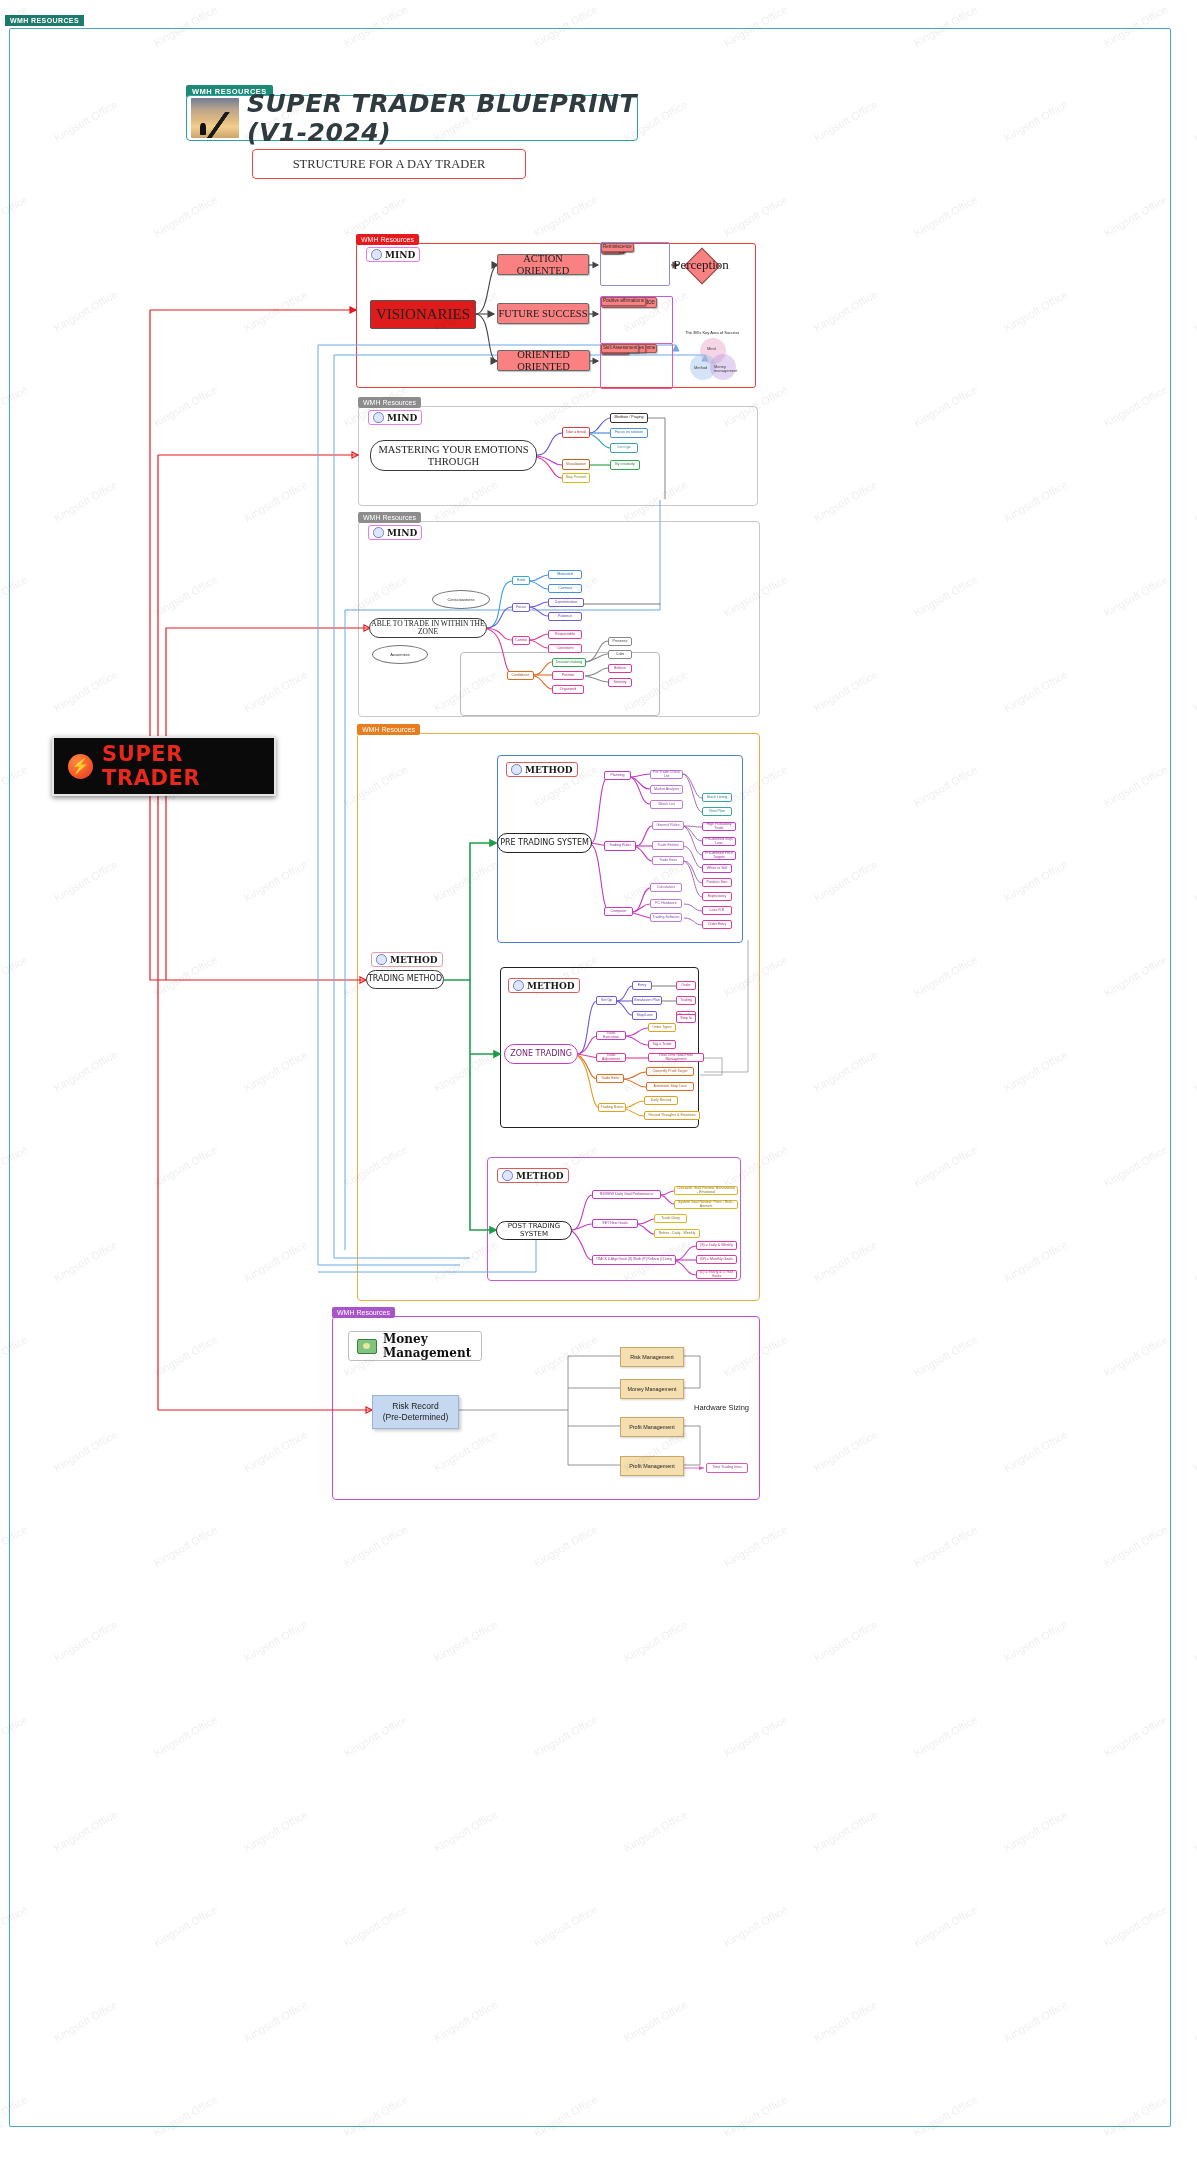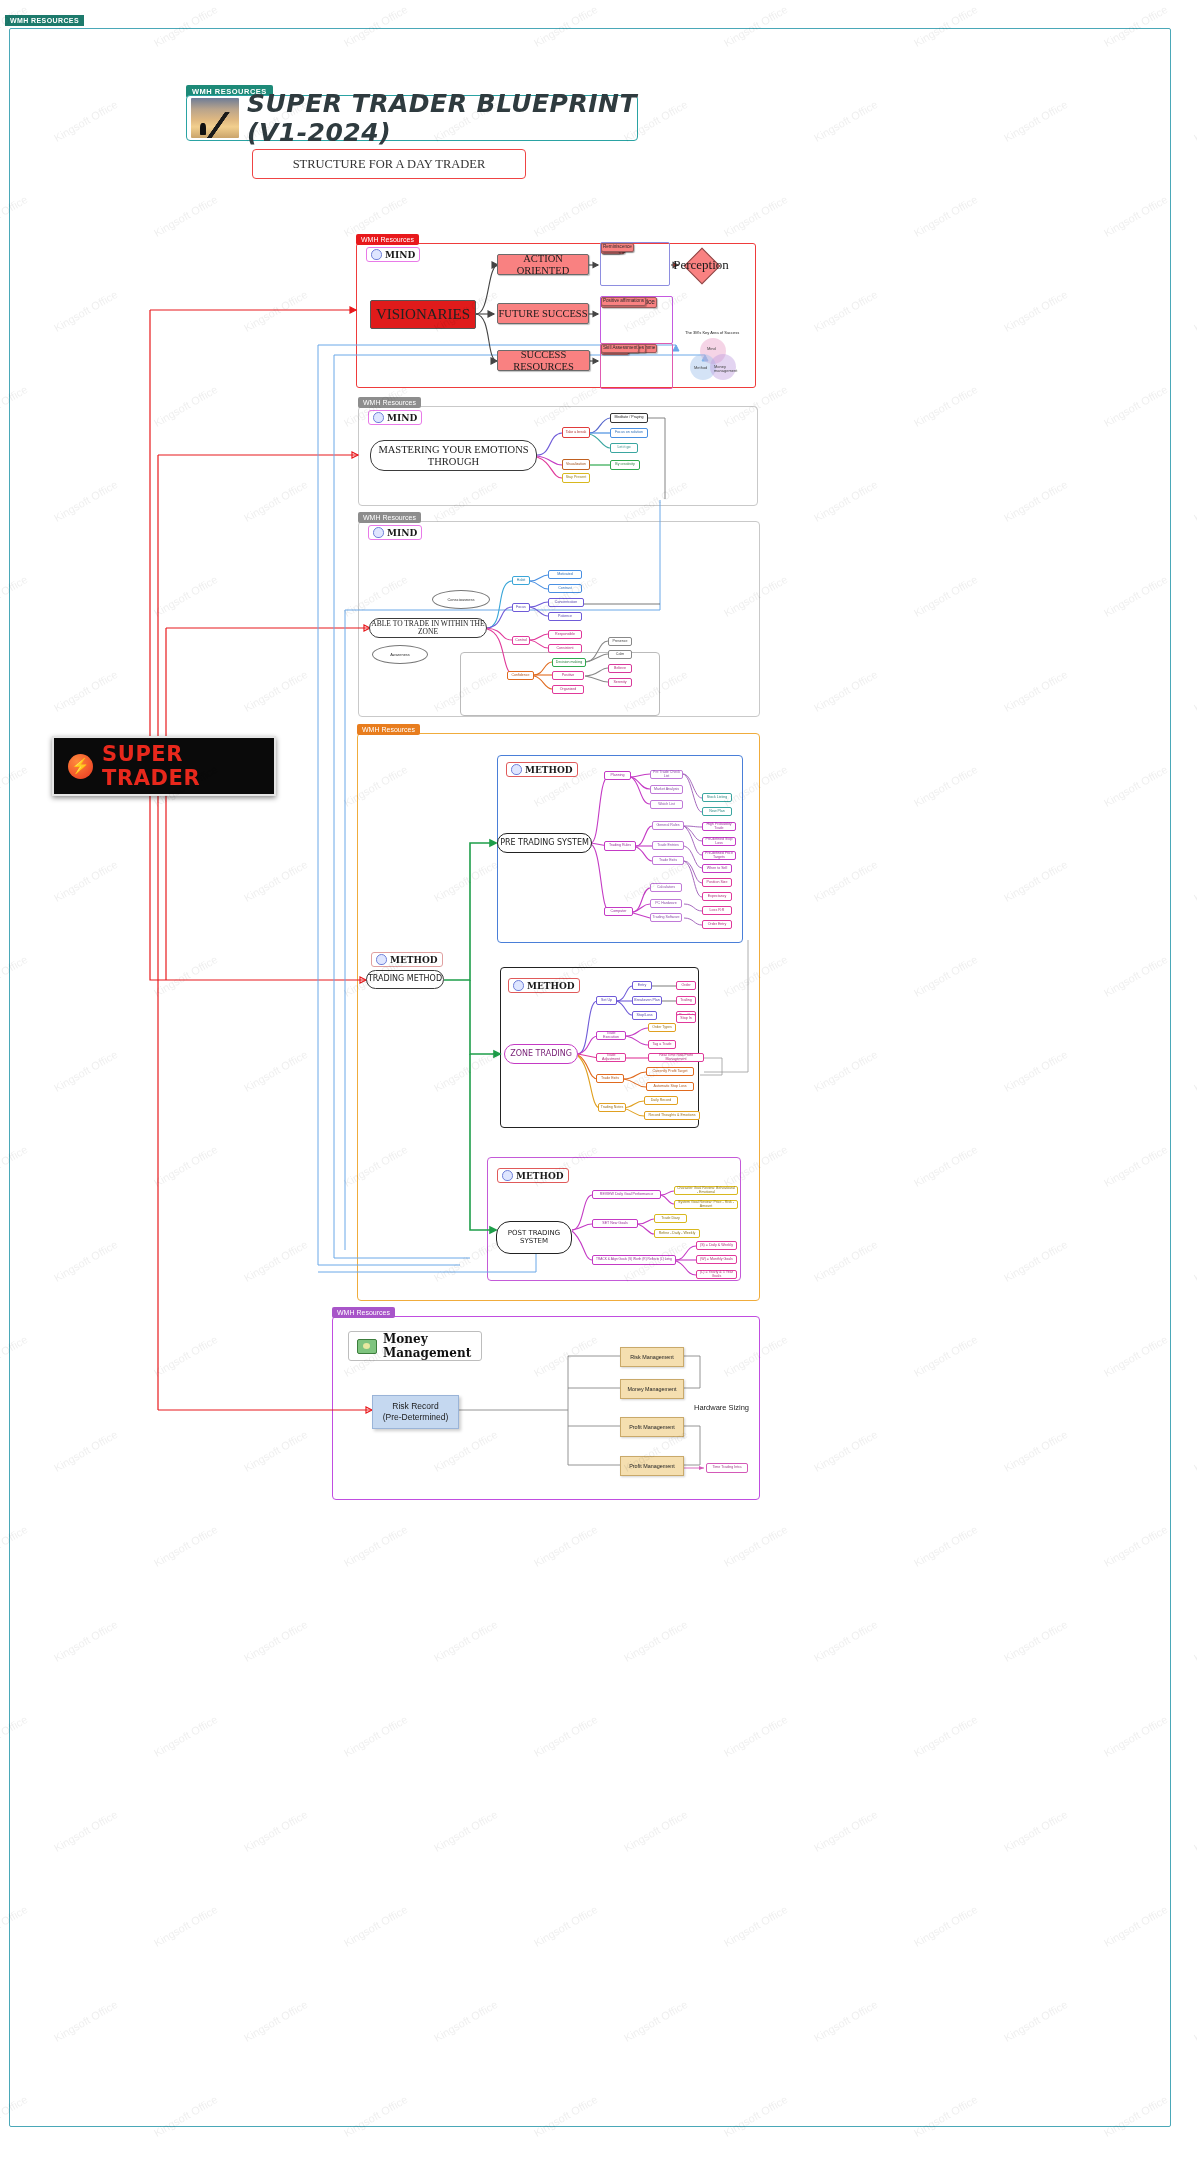--- a/index.html
+++ b/index.html
@@ -319,21 +319,21 @@
   <span>VISIONARIES</span>
 </div>
 
 <div class="nd sal z10" style="left:497px;top:254px;width:92px;height:21px;">
   <span>ACTION ORIENTED</span>
   </div>
 <div class="nd sal z10" style="left:497px;top:303px;width:92px;height:21px;">
   <span>FUTURE SUCCESS</span>
   </div>
 <div class="nd sal z10" style="left:497px;top:350px;width:93px;height:21px;">
-  <span>SUCCESS RESOURCES</span>
+  <span>ORIENTED ORIENTED</span>
   </div>
 
 <div class="grid-wrap z10" style="left:600px;top:242px;width:70px;height:44px;border:1.3px solid #8e8ee0;
      grid-template-columns:repeat(3,1fr);grid-template-rows:repeat(2,1fr);">
   <div class="nd cell lg">Morals</div>
   <div class="nd cell">Principles</div>
   <div class="nd cell lg">Ethics</div>
   <div class="nd cell lg">Faith</div>
   <div class="nd cell">Temperament</div>
   <div class="nd cell">Reminiscence</div>
@@ -492,21 +492,21 @@
 <div class="mini z10" style="left:646px;top:1082px;width:48px;height:9px;border:1px solid #e06a1e;color:#b05418;">Automatic Stop Loss</div>
 <div class="mini z10" style="left:644px;top:1096px;width:34px;height:9px;border:1px solid #e0a020;color:#9a7018;">Daily Record</div>
 <div class="mini z10" style="left:644px;top:1111px;width:56px;height:9px;border:1px solid #e0a020;color:#9a7018;">Record Thoughts &amp; Emotions</div>
 <div class="mini z10" style="left:676px;top:1014px;width:20px;height:9px;border:1px solid #e0399a;color:#b02a78;">Stop In</div>
 
 <div class="card-sub" style="left:487px;top:1157px;width:254px;height:124px;border:1.2px solid #c45ad8;"></div>
 <div class="badge" style="left:497px;top:1168px;border-color:#e05a5a;">
   <span class="bi"></span>
   <span>METHOD</span>
 </div>
-<div class="nd white-node z10" style="left:496px;top:1221px;width:76px;height:33px;font-size:7px;
+<div class="nd white-node z10" style="left:496px;top:1221px;width:76px;height:19px;font-size:7px;
      font-family:'DejaVu Sans',sans-serif;border-color:#222;">
   <span>POST TRADING SYSTEM</span>
 </div>
 <div class="mini z10" style="left:592px;top:1190px;width:69px;height:9px;border:1px solid #c43ac4;color:#9a2e9a;">REVIEW Daily Goal Performance</div>
 <div class="mini z10" style="left:592px;top:1219px;width:46px;height:9px;border:1px solid #c43ac4;color:#9a2e9a;">SET New Goals</div>
 <div class="mini z10" style="left:592px;top:1255px;width:84px;height:10px;border:1px solid #c43ac4;color:#9a2e9a;font-size:3.2px;">TRACK &amp; Align Goals (S) Worth (R) Reflects (L) Long</div>
 <div class="mini z10" style="left:674px;top:1186px;width:64px;height:9px;border:1px solid #d8b81e;color:#8a7418;">Character Goal Review: Behavioural - Emotional</div>
 <div class="mini z10" style="left:674px;top:1200px;width:64px;height:9px;border:1px solid #d8b81e;color:#8a7418;">System Goal Review: Price - Risk - Amount</div>
 <div class="mini z10" style="left:654px;top:1214px;width:33px;height:9px;border:1px solid #d8b81e;color:#8a7418;">Trade Diary</div>
 <div class="mini z10" style="left:654px;top:1229px;width:46px;height:9px;border:1px solid #d8b81e;color:#8a7418;">Refine - Daily - Weekly</div>

